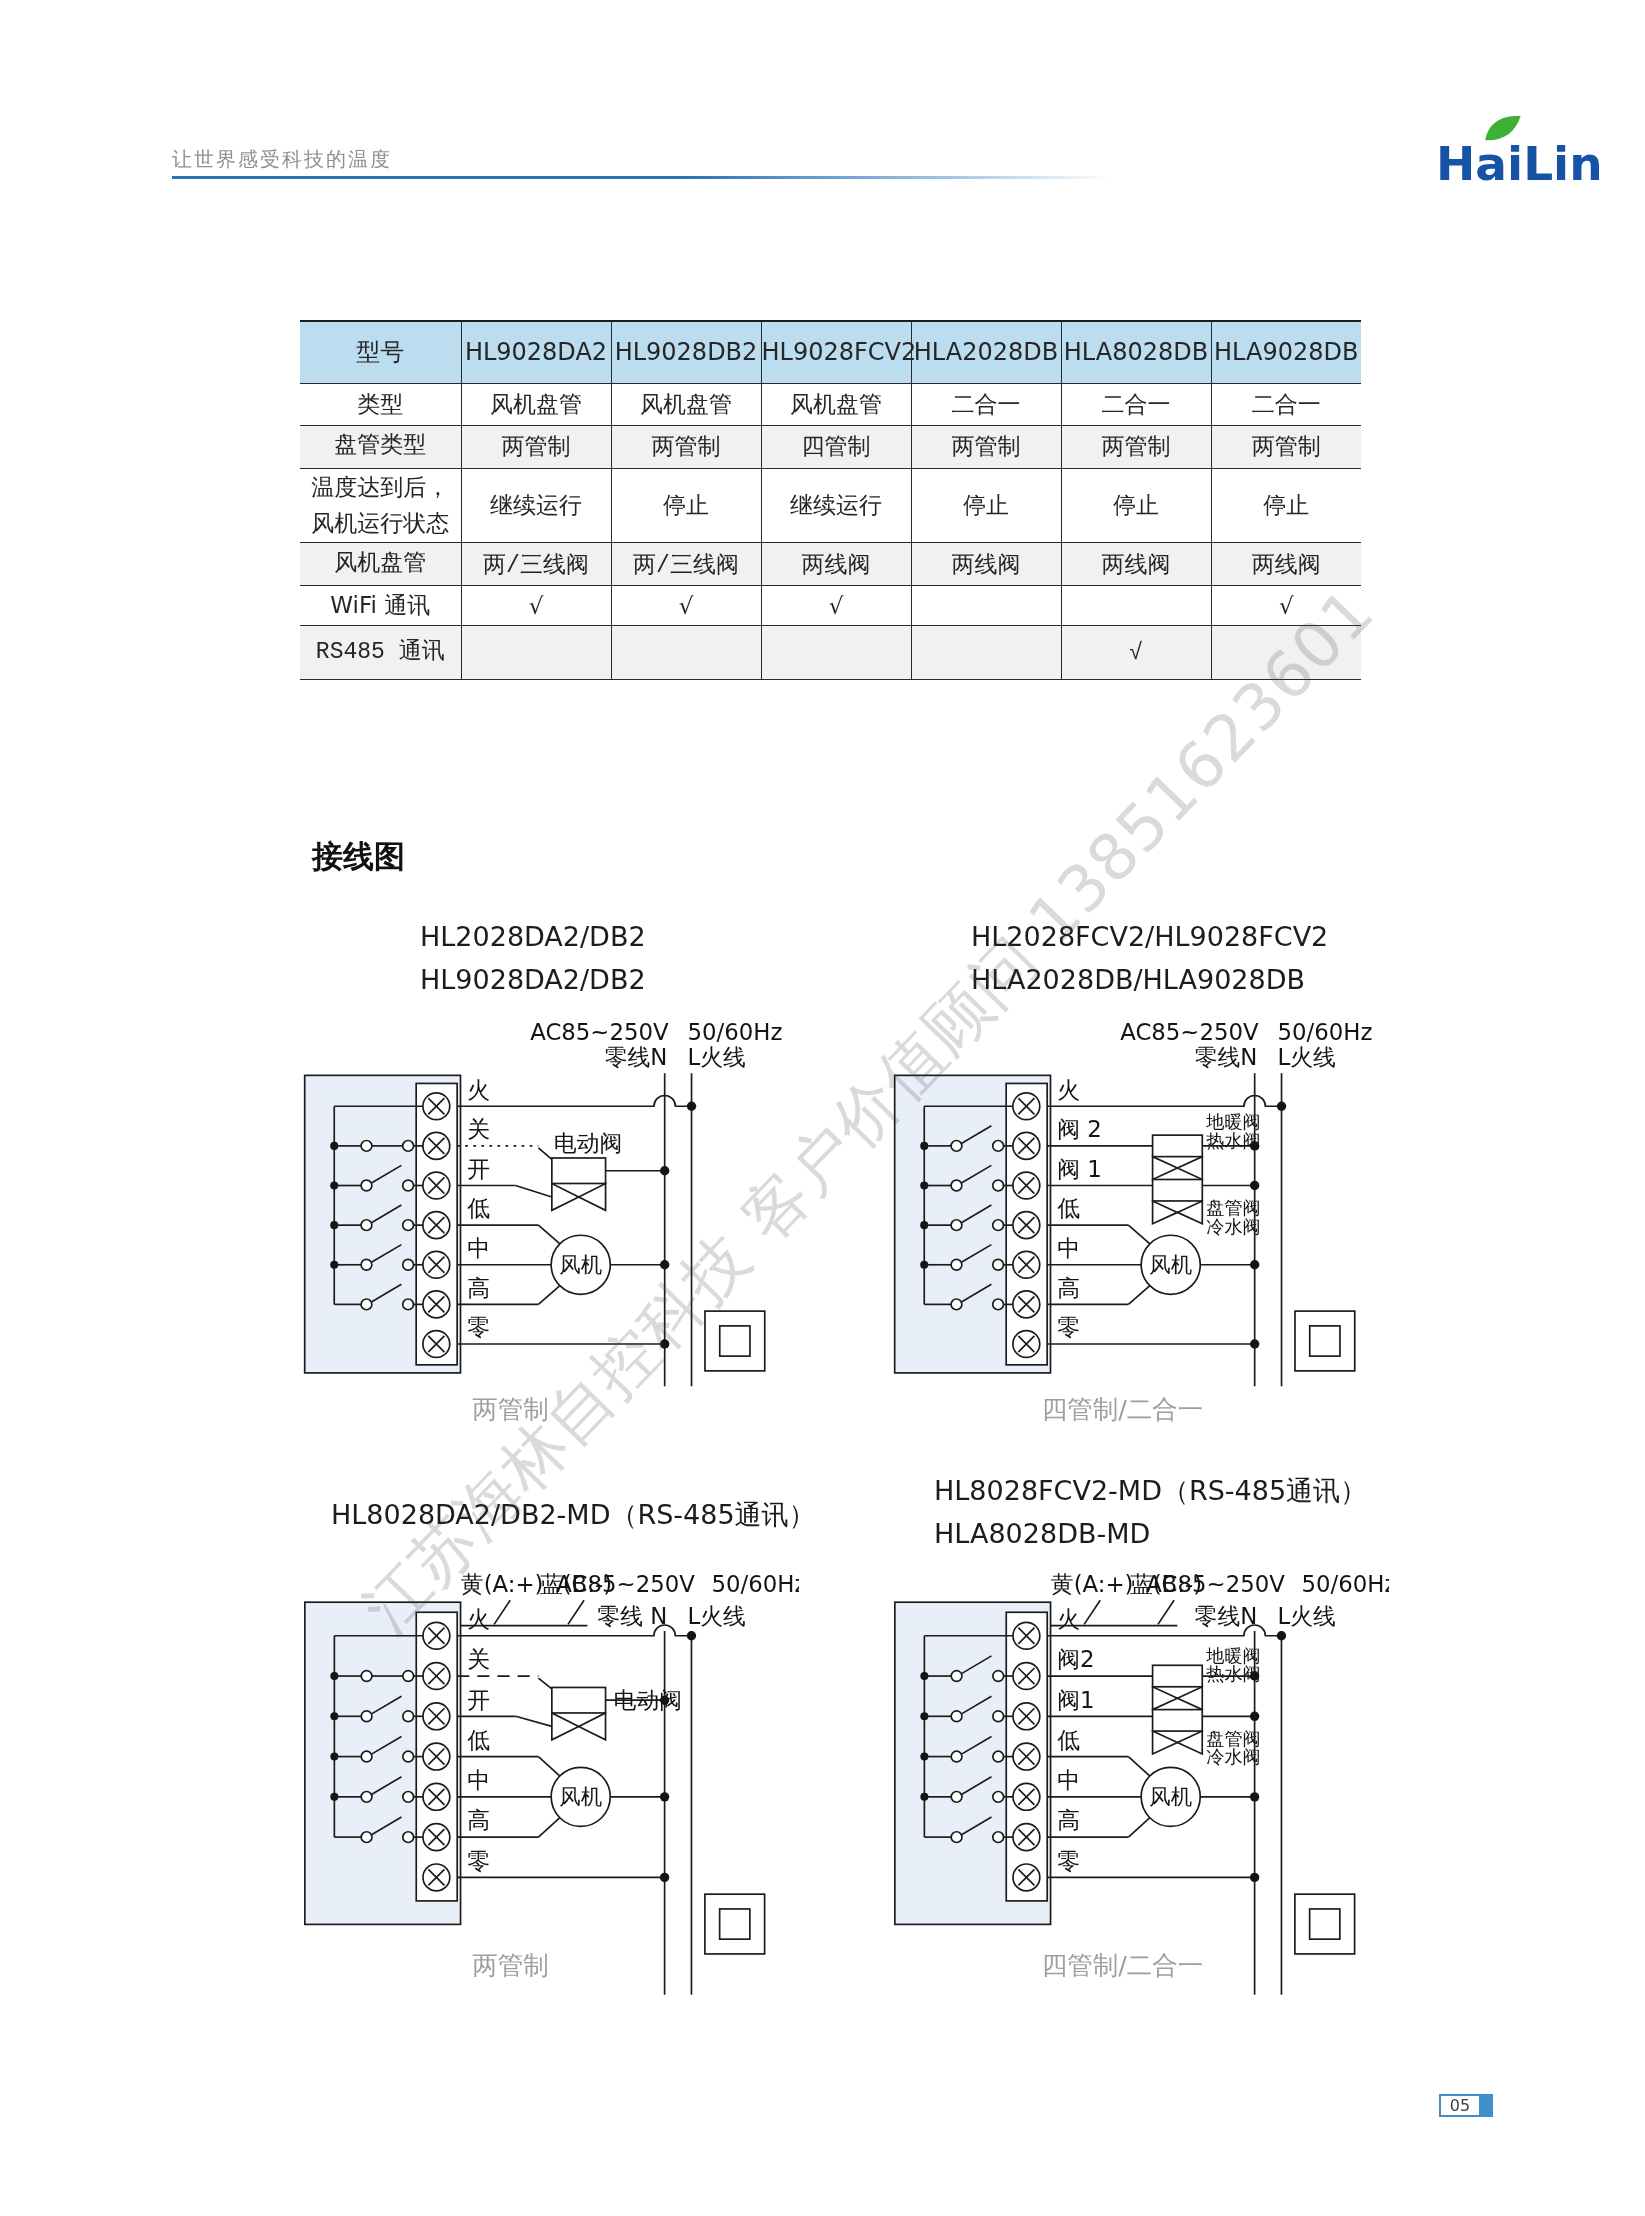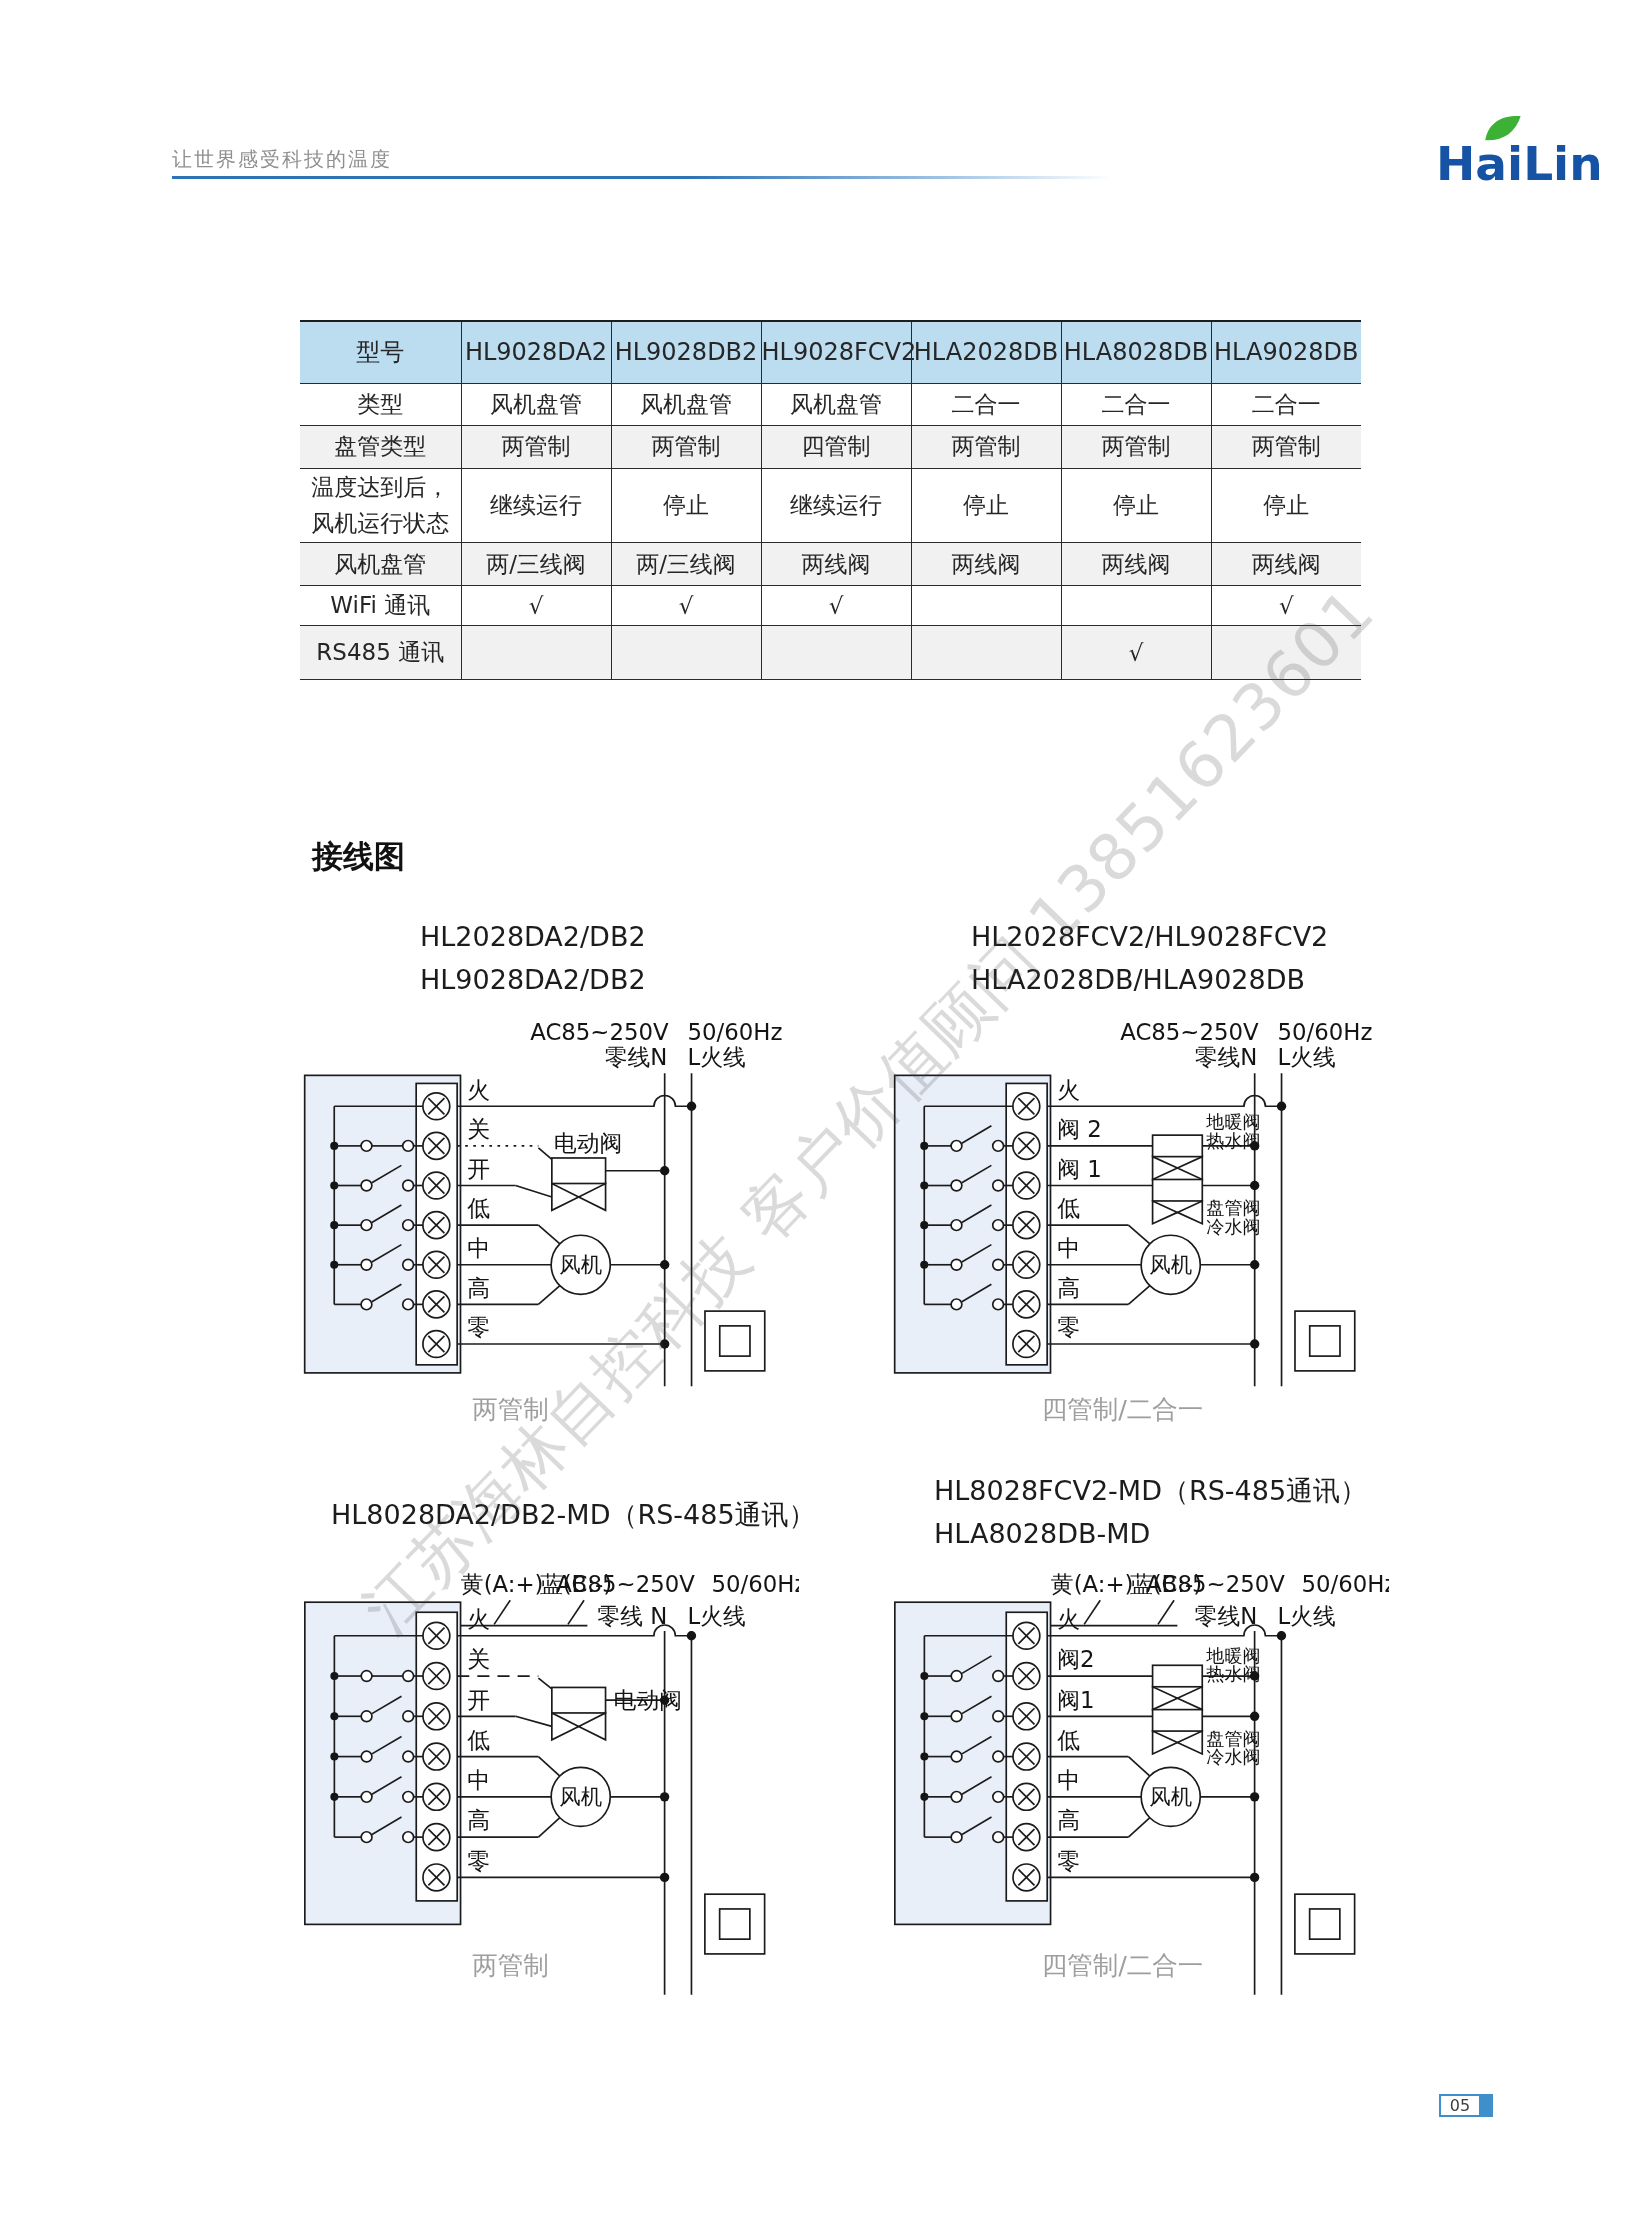--- a/index.html
+++ b/index.html
@@ -18,21 +18,21 @@
   .logo-leaf{position:absolute;left:82px;top:-8px;width:35px;height:31px;transform:rotate(8deg);}
 
   
   .spec-table-wrap{left:300px;top:320px;width:1060px;}
   table{border-collapse:collapse;table-layout:fixed;width:1060px;}
   th,td{border-left:1.3px solid #2a2a2a;border-bottom:1.3px solid #2a2a2a;
         text-align:center;vertical-align:middle;font-size:23px;font-weight:normal;
         color:#262626;padding:0;}
   th:first-child,td:first-child{border-left:none;}
   thead th{background:#bcdcf0;border-top:2px solid #1d1d1d;font-size:24px;}
-  tr.gray td{background:#f1f1f1;}
+  tr.gray td{background:#f1f1f1;font-family:Liberation Mono, monospace;}
   td.lbl{white-space:pre-line;line-height:1.6;}
 
   
   .section-heading{left:312px;top:836px;font-size:31px;font-weight:bold;color:#111;}
   .diag-title{font-size:27px;color:#1c1c1c;line-height:43px;white-space:nowrap;}
   .diag-caption{font-size:25.5px;color:#9e9e9e;text-align:center;width:457px;}
 
   
   .diag line,.diag path{stroke:#1b1b1b;stroke-width:2.5;fill:none;}
   .diag rect{stroke:#1b1b1b;stroke-width:2.5;fill:none;}

